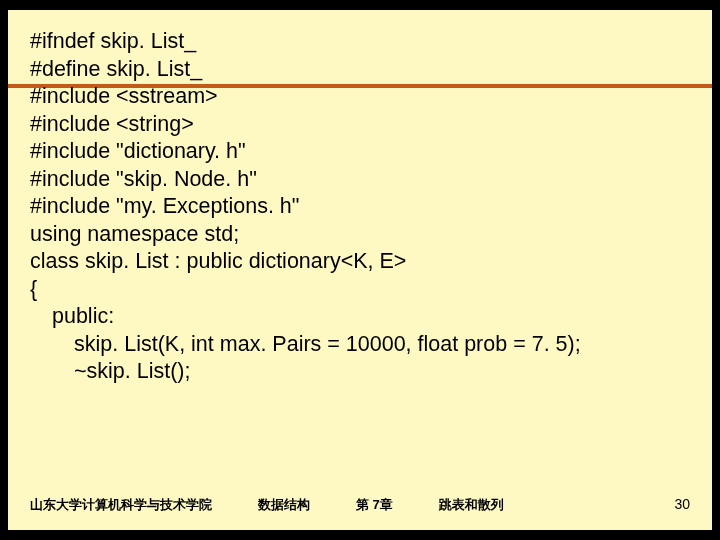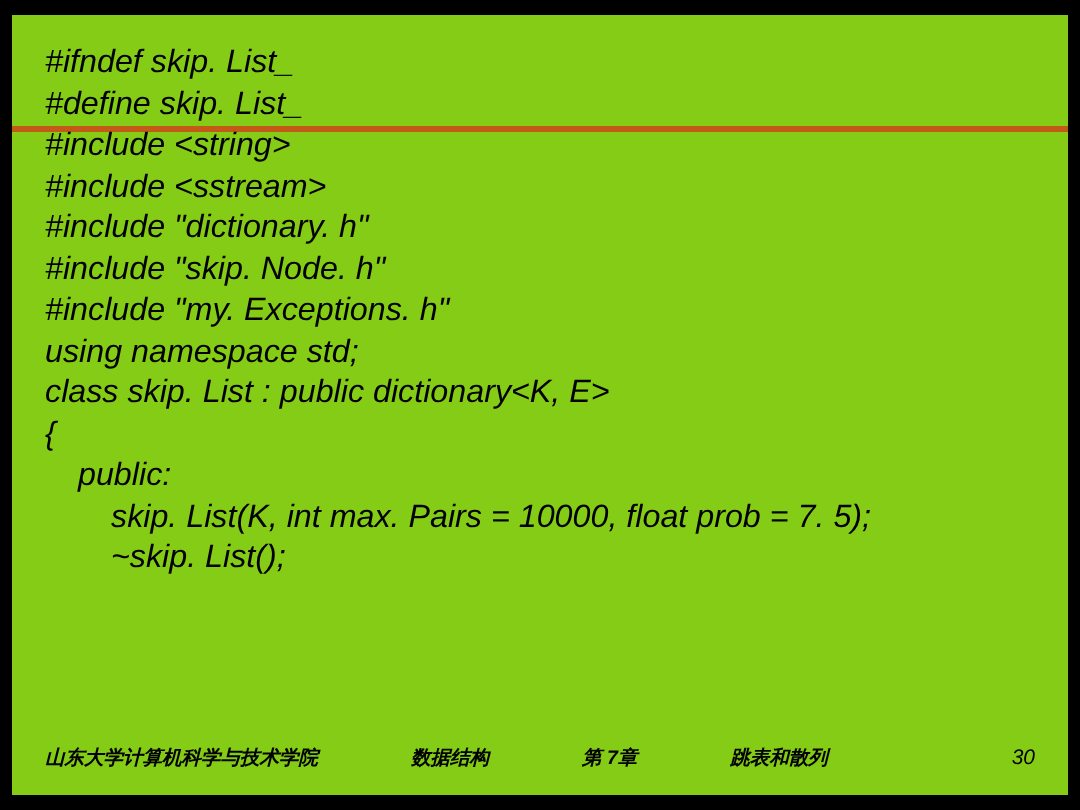--- a/index.html
+++ b/index.html
@@ -8,22 +8,21 @@
     background: #000;
     font-family: "Segoe UI", Tahoma, Arial, sans-serif;
     position: relative;
   }
   .slide {
     position: absolute;
     top: 10px;
     left: 8px;
     right: 8px;
     bottom: 10px;
-    background: #84cc16;
-    font-style: italic;
+    background: #fef9c3;
   }
   .content {
     position: absolute;
     top: 18px;
     left: 22px;
     right: 22px;
   }
   .code-line {
     font-size: 21.5px;
     line-height: 1.28;
@@ -45,40 +44,40 @@
     bottom: 16px;
     left: 22px;
     right: 22px;
     display: flex;
     align-items: baseline;
     font-size: 13px;
     color: #000;
     font-weight: 700;
     font-family: "Microsoft YaHei", SimHei, sans-serif;
   }
-  .footer .block { margin-right: 62px; white-space: nowrap; }
+  .footer .block { margin-right: 46px; white-space: nowrap; }
   .footer .pgnum {
     margin-left: auto;
     font-weight: 400;
     font-size: 14px;
     font-family: "Segoe UI", Tahoma, Arial, sans-serif;
     margin-top: 17px;
   }
 </style>
 </head>
 <body>
 
 <div class="slide">
   <div class="rule"></div>
 
   <div class="content">
     <div class="code-line">#ifndef skip. List_</div>
     <div class="code-line">#define skip. List_</div>
+    <div class="code-line">#include &lt;sstream&gt;</div>
     <div class="code-line">#include &lt;string&gt;</div>
-    <div class="code-line">#include &lt;sstream&gt;</div>
     <div class="code-line">#include "dictionary. h"</div>
     <div class="code-line">#include "skip. Node. h"</div>
     <div class="code-line">#include "my. Exceptions. h"</div>
     <div class="code-line">using namespace std;</div>
     <div class="code-line">class skip. List : public dictionary&lt;K, E&gt;</div>
     <div class="code-line">{</div>
     <div class="code-line indent1">public:</div>
     <div class="code-line indent2">skip. List(K, int max. Pairs = 10000, float prob = 7. 5);</div>
     <div class="code-line indent2">~skip. List();</div>
   </div>

